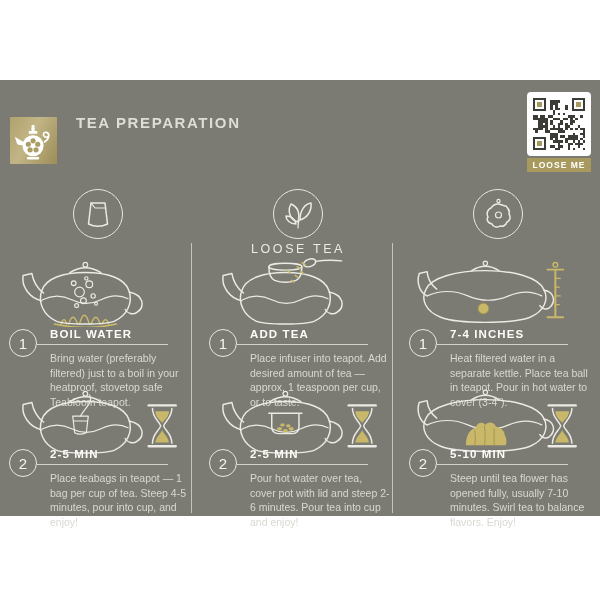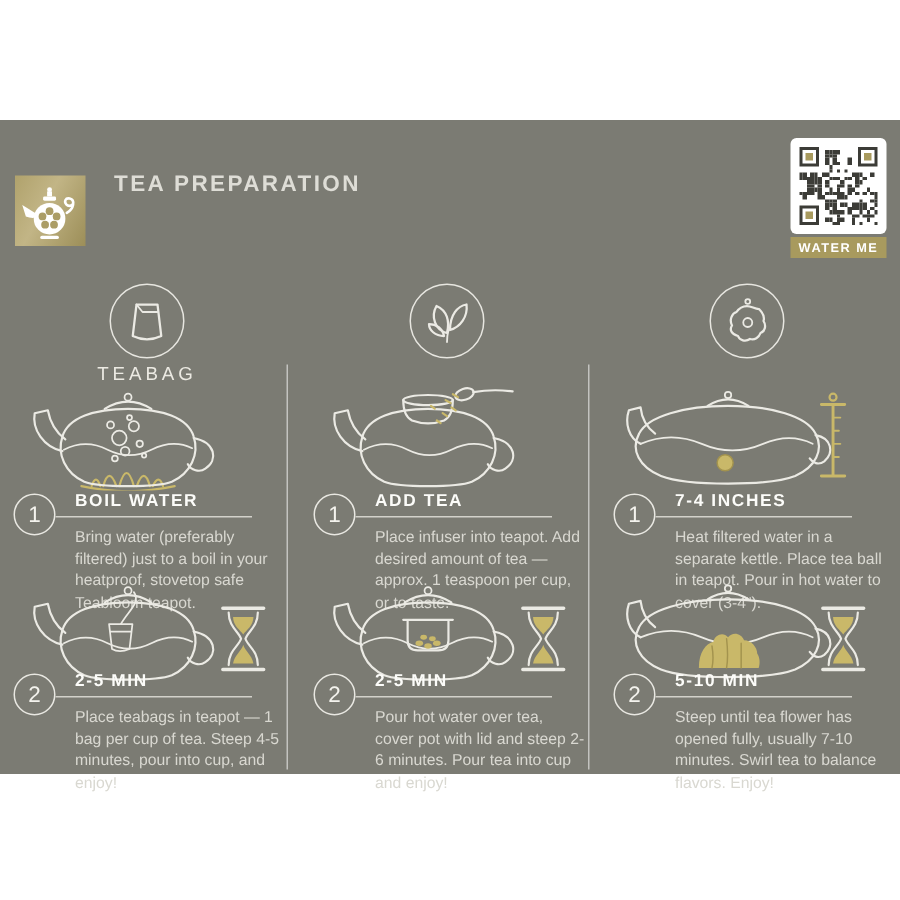--- a/index.html
+++ b/index.html
@@ -259,33 +259,32 @@
           <i style="left:27.24px;top:47.05px;width:2.48px;height:2.48px"></i>
           <i style="left:34.67px;top:47.05px;width:2.48px;height:2.48px"></i>
           <i style="left:44.57px;top:47.05px;width:2.48px;height:2.48px"></i>
           <i style="left:22.29px;top:49.52px;width:2.48px;height:2.48px"></i>
           <i style="left:24.76px;top:49.52px;width:2.48px;height:2.48px"></i>
           <i style="left:34.67px;top:49.52px;width:2.48px;height:2.48px"></i>
           <i style="left:39.62px;top:49.52px;width:2.48px;height:2.48px"></i>
           <i style="left:49.52px;top:49.52px;width:2.48px;height:2.48px"></i>
         </div>
     </div>
-    <div class="scan-badge">WATER ME</div>
+    <div class="scan-badge">LOOSE ME</div>
 
     <div class="divider d1"></div>
     <div class="divider d2"></div>
 
     <section class="col c1">
       <div class="cat-circle">
         <svg width="44" height="44" viewBox="0 0 44 44">
           <path class="lp" d="M15,11 H29 L31.5,32 Q22,36.5 12.5,32 Z"></path>
           <path class="lp2" d="M15,11 L19,16 H29"></path>
         </svg>
       </div>
-      <div class="cat-label">TEABAG</div>
 
       <div class="illus i1">
         <svg viewBox="0 0 170 72" width="170" height="70">
           <path class="gs" d="M40,69 Q72,76 104,69"></path>
           <path class="gs" d="M47,69 Q50,60 53,69 M55,69 Q59,55 64,69 M66,69 Q71,51 76,69 M78,69 Q83,55 87,69 M89,69 Q93,60 96,69"></path>
           <use href="#pot-base"></use>
             <use href="#pot-lid"></use>
           <g class="lp2">
             <circle cx="66" cy="36" r="5"></circle>
               <circle cx="76" cy="28" r="3.5"></circle>
@@ -324,20 +323,21 @@
 
     <section class="col c2">
       <div class="cat-circle">
         <svg width="44" height="44" viewBox="0 0 44 44">
           <path class="lp" d="M22,30 C14,28 11,19 15,12 C22,15 24,22 22,30 Z"></path>
           <path class="lp" d="M24,28 C24,18 29,12 35,11 C36,19 31,26 24,28 Z"></path>
           <path class="lp" d="M20,32 C14,32 10,28 10,24 C15,24 19,27 20,32 Z"></path>
           <path class="lp2" d="M22,36 C22,32 22.5,30 23,28"></path>
         </svg>
       </div>
+      <div class="cat-label">LOOSE TEA</div>
 
       <div class="illus i1">
         <svg viewBox="0 0 170 72" width="170" height="70">
           <use href="#pot-base"></use>
           <ellipse class="lp" cx="72" cy="10" rx="17" ry="3.5"></ellipse>
           <path class="lp" d="M55,10 C55,18 57,22 61,24 M89,10 C89,18 87,22 83,24 M61,24 Q72,28 83,24"></path>
           <ellipse class="lp" cx="97" cy="6" rx="6.5" ry="3.8" transform="rotate(-18 97 6)"></ellipse>
           <path class="lp" d="M103,4.5 C112,3 122,3 130,4"></path>
           <g class="gs">
             <path d="M89,6 l3.5,2 M84,10 l3.5,2 M88,15 l3,2 M82,19 l3,2 M78,24 l2.6,1.8 M74,14 l2.6,1.8"></path>

